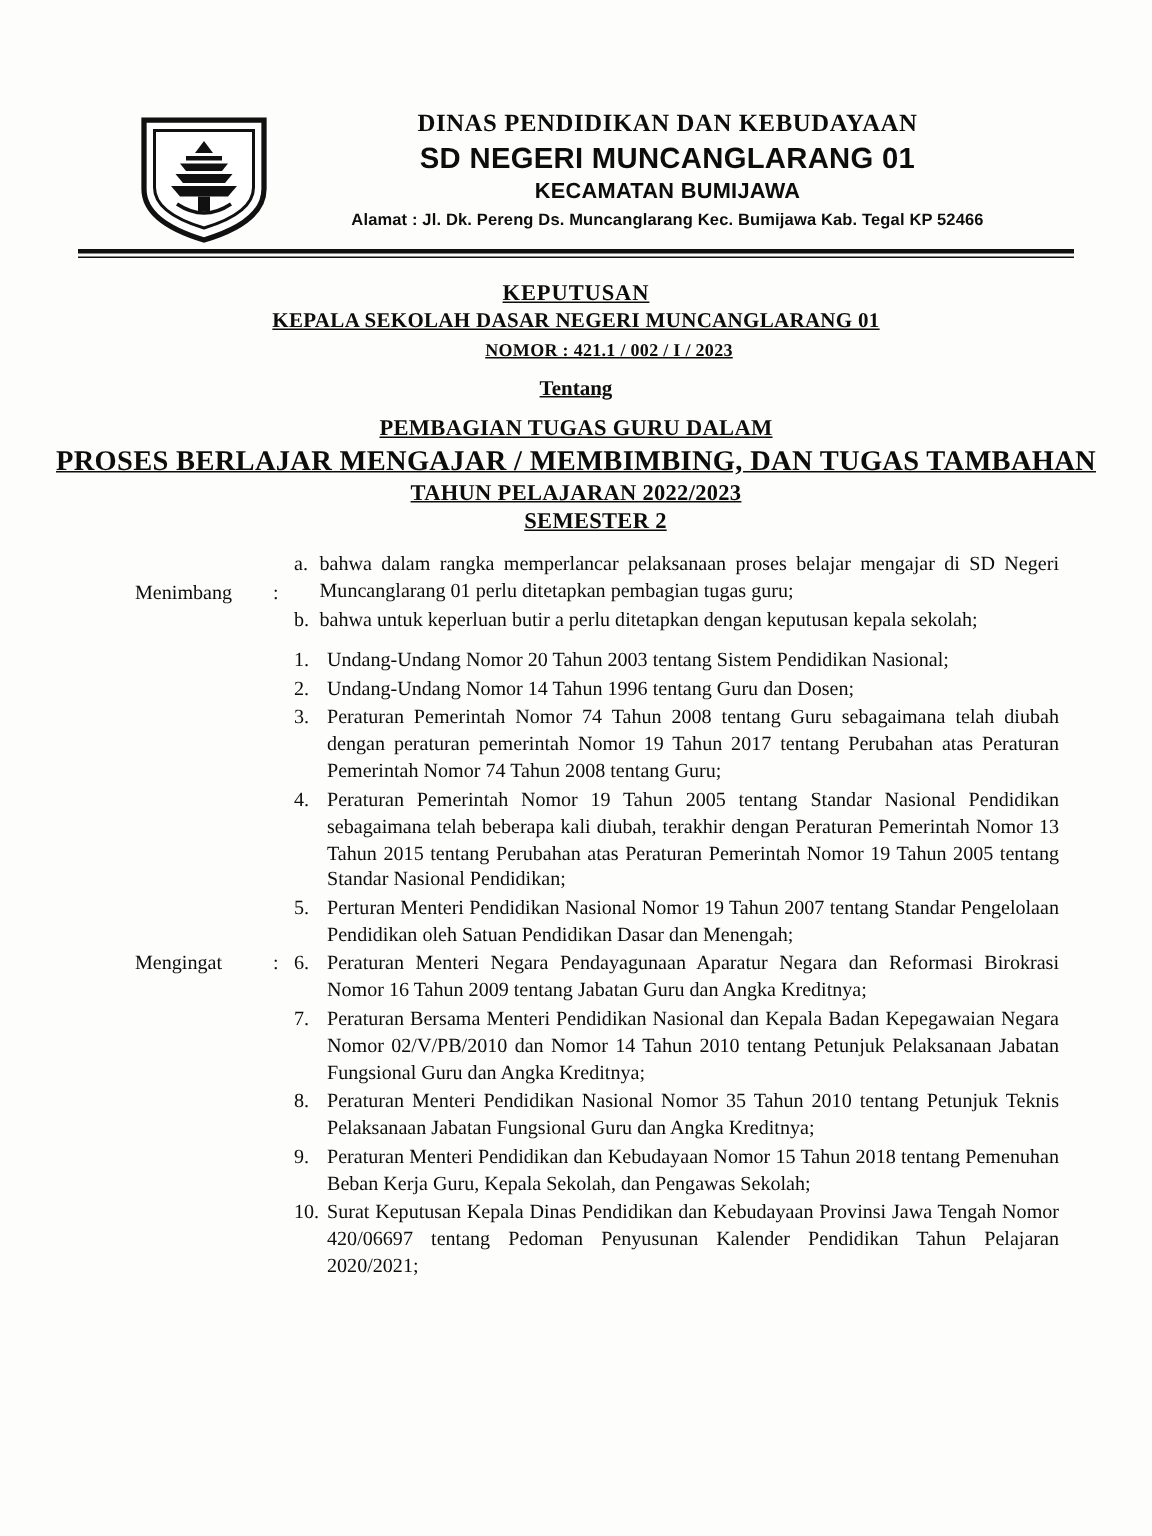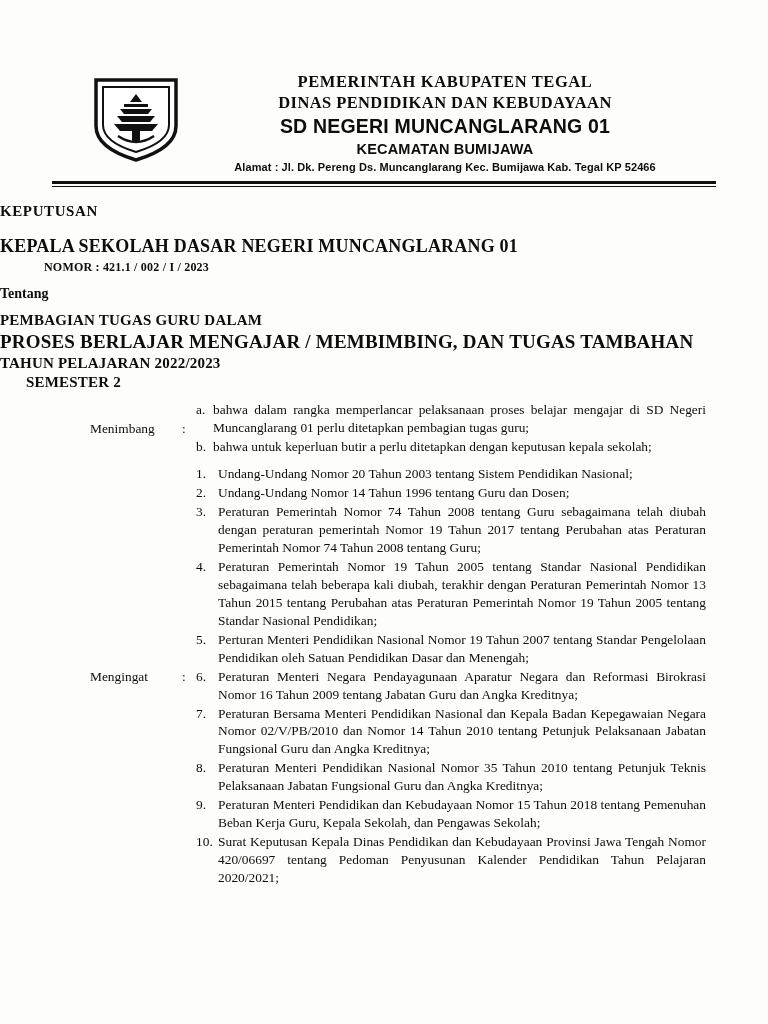--- a/index.html
+++ b/index.html
@@ -92,27 +92,28 @@
     border-top: 3px solid #111;
     margin: 0;
   }
   .rule-thin {
     border-top: 1px solid #111;
     margin-top: 2px;
   }
 
   
   .title-block {
-    text-align: left;
+    text-align: center;
     margin-top: 16px;
     font-family: "Liberation Serif", serif;
     font-weight: bold;
+    text-decoration: underline;
   }
   .t-kep { font-size: 15px; letter-spacing: 0.6px; }
-  .t-kepala { font-size: 18px; letter-spacing: 0.2px; margin-top: 16px; }
+  .t-kepala { font-size: 14px; letter-spacing: 0.2px; margin-top: 2px; }
   .t-nomor { font-size: 12px; margin-top: 3px; letter-spacing: 0.2px; padding-left: 44px; }
   .t-tentang { font-size: 14px; margin-top: 11px; }
   .t-sub1 { font-size: 15px; margin-top: 10px; letter-spacing: 0.2px; }
   .t-sub2 { font-size: 19px; margin-top: 2px; letter-spacing: 0.2px; }
   .t-sub3 { font-size: 15px; margin-top: 2px; letter-spacing: 0.2px; }
   .t-sem  { font-size: 15px; margin-top: 2px; letter-spacing: 0.2px; padding-left: 26px; }
 
   
   .body-wrap {
     margin-top: 10px;
@@ -172,21 +173,20 @@
         <path d="M46 18 L52 26 L40 26 Z" fill="#111"></path>
         <rect x="34" y="28" width="24" height="3" fill="#111"></rect>
         <path d="M30 33 L62 33 L58 38 L34 38 Z" fill="#111"></path>
         <path d="M27 40 L65 40 L60 46 L32 46 Z" fill="#111"></path>
         <path d="M24 48 L68 48 L62 55 L30 55 Z" fill="#111"></path>
         <rect x="42" y="55" width="8" height="10" fill="#111"></rect>
         <path d="M28 60 Q46 72 64 60" fill="none" stroke="#111" stroke-width="2.4"></path>
       </svg>
     </div>
     <div class="head-text">
-      <div class="hl1">PEMERINTAH KABUPATEN TEGAL</div>
       <div class="hl2">DINAS PENDIDIKAN DAN KEBUDAYAAN</div>
       <div class="hl3">SD NEGERI MUNCANGLARANG 01</div>
       <div class="hl4">KECAMATAN BUMIJAWA</div>
       <div class="hl5">Alamat : Jl. Dk. Pereng Ds. Muncanglarang Kec. Bumijawa Kab. Tegal KP 52466</div>
     </div>
   </div>
 
   <div class="rule-wrap">
     <div class="rule-thick"></div>
     <div class="rule-thin"></div>

